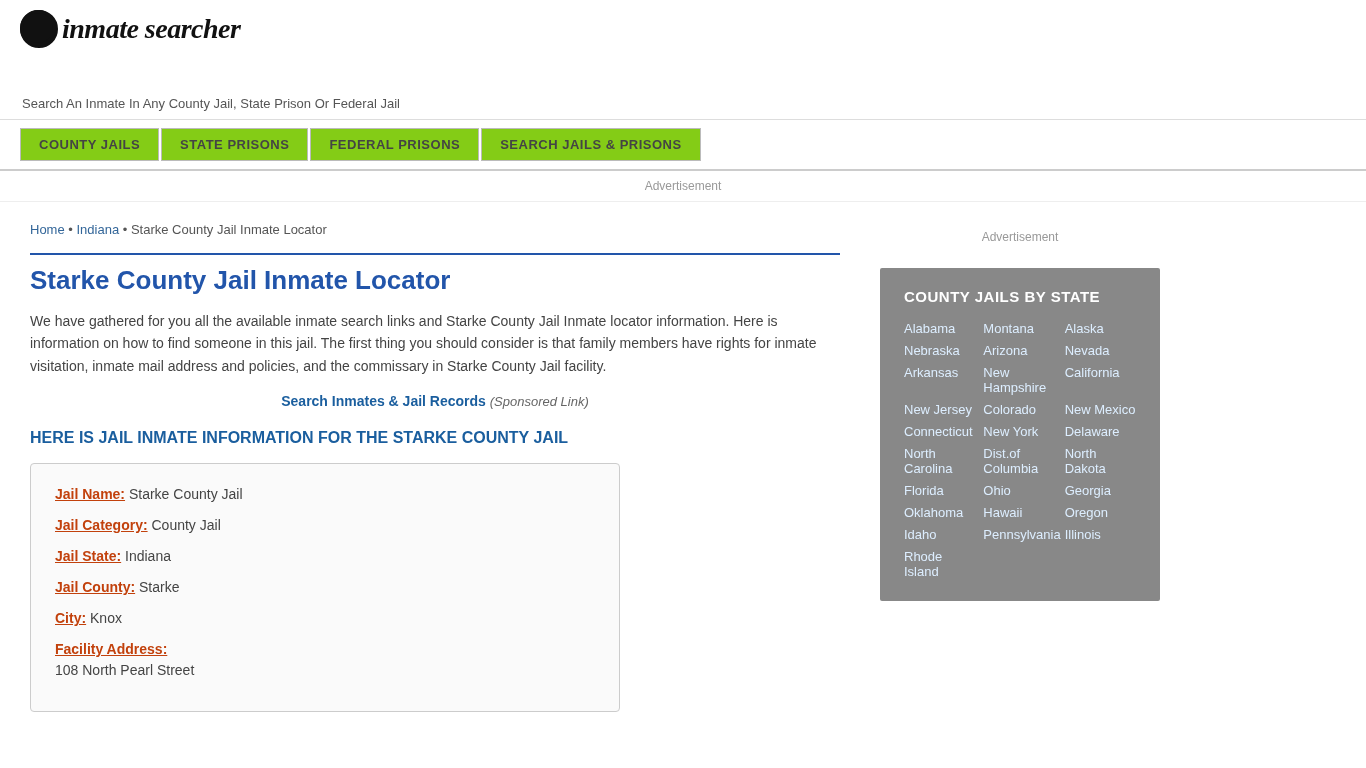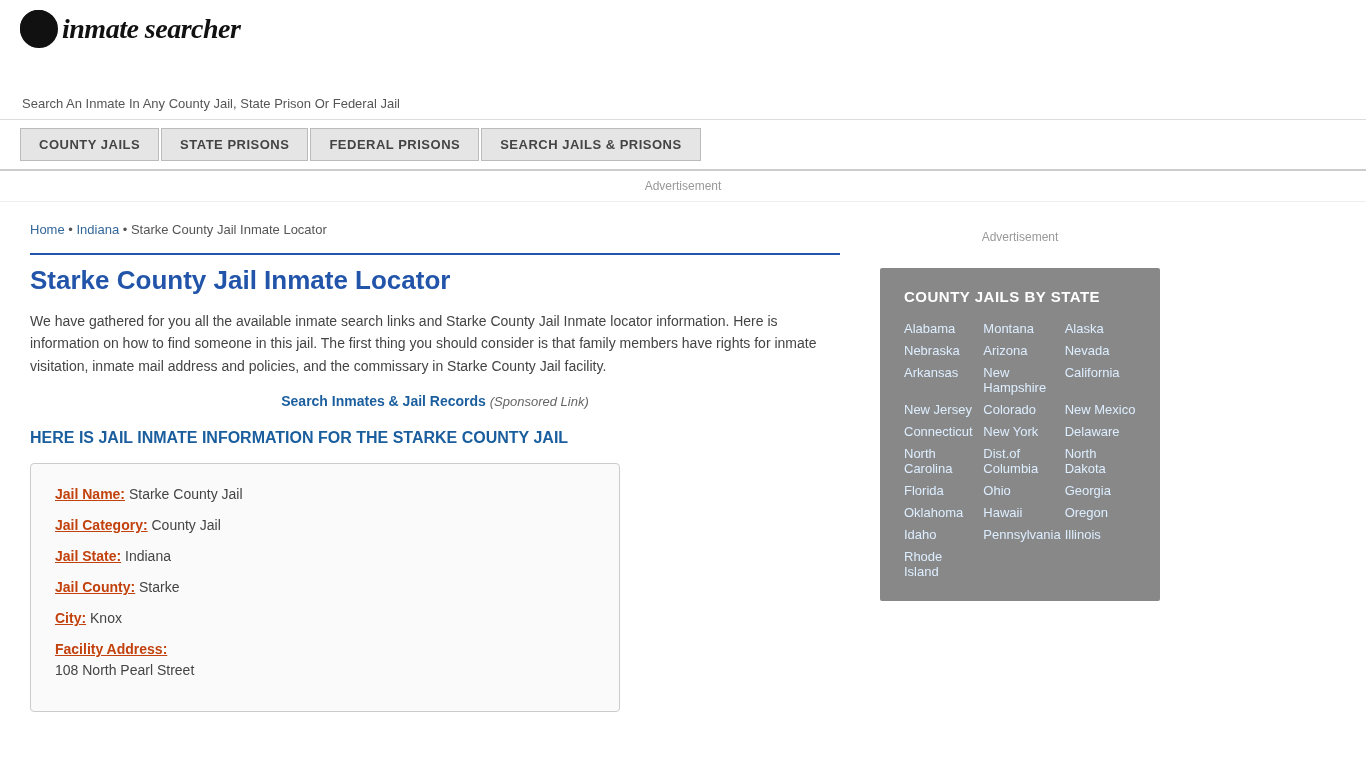--- a/index.html
+++ b/index.html
@@ -9,21 +9,21 @@
     .header { padding: 10px 12px 8px 20px; border-bottom: 1px solid #ddd; }
     .logo-area { display: flex; align-items: center; gap: 4px; margin-bottom: 4px; }
     .logo-icon { width: 38px; height: 38px; border-radius: 50%; background: #111; border: 3px solid #111; display: flex; align-items: center; justify-content: center; color: white; font-size: 18px; font-weight: bold; }
     .tagline { font-size: 13px; color: #555; margin-left: 2px; margin-top: 44px; }
     
     
     .nav { padding: 8px 20px; border-bottom: 2px solid #ccc; display: flex; gap: 0; }
     .nav-btn {
       padding: 8px 18px;
       border: 1px solid #bbb;
-      background: #e5e5e5;
+      background: #84cc16;
       cursor: pointer;
       font-size: 13px;
       font-weight: 600;
       color: #444;
       letter-spacing: 0.5px;
       margin-right: 2px;
     }
     
     
     .container { display: flex; gap: 0; max-width: 1366px; }

